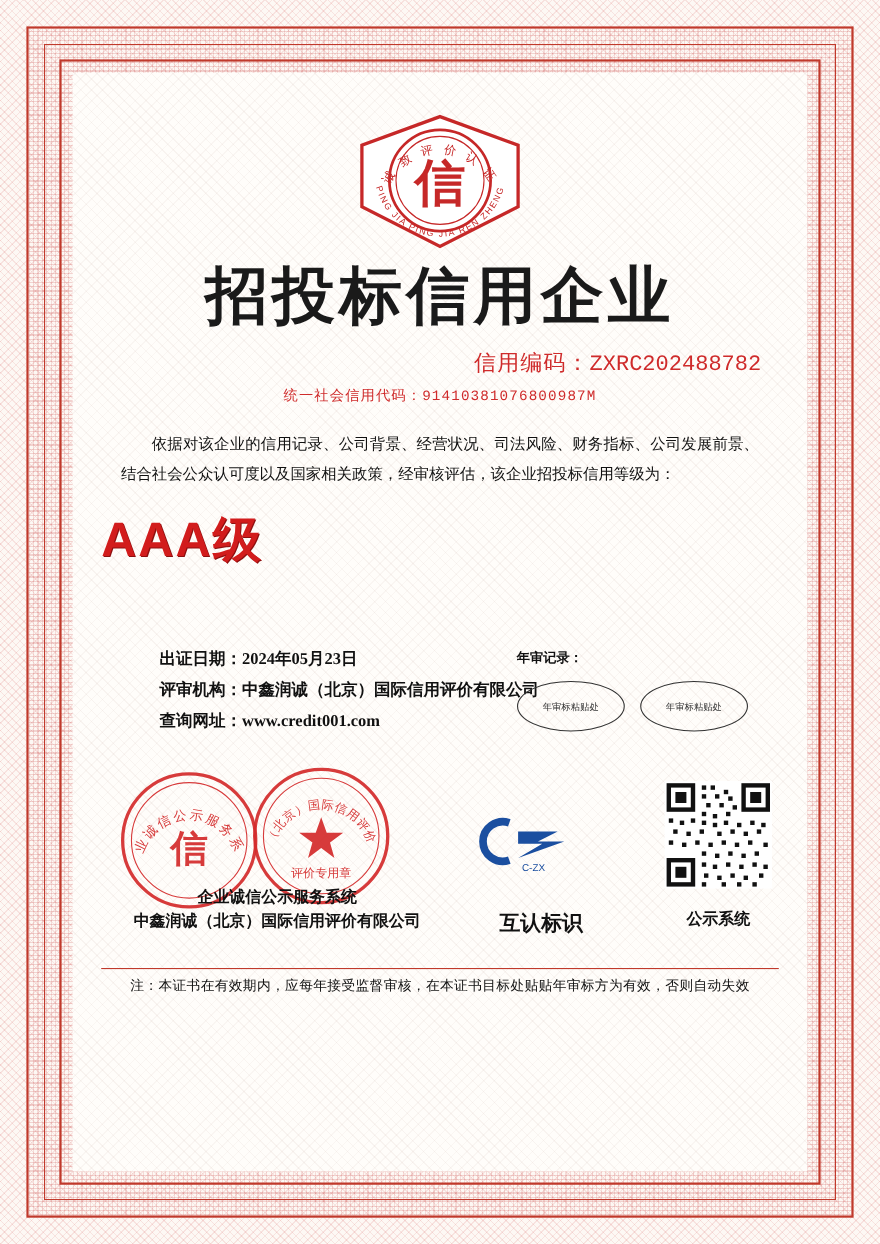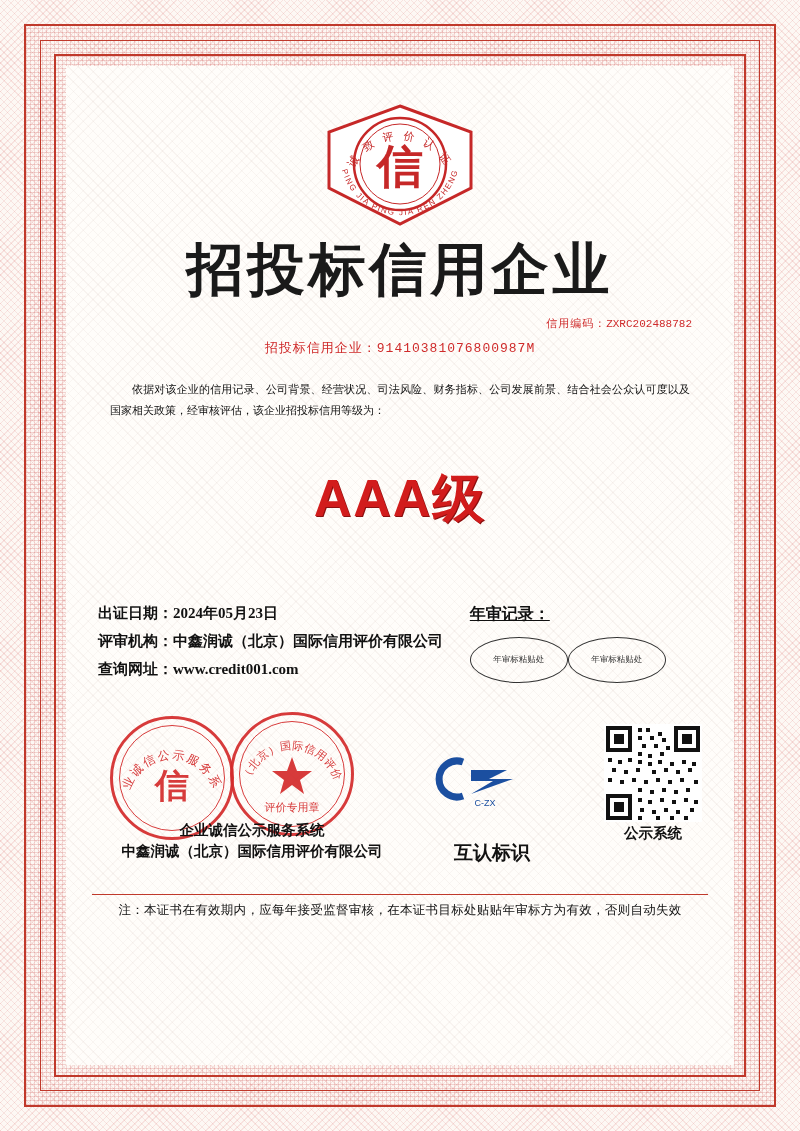--- a/index.html
+++ b/index.html
@@ -77,21 +77,21 @@
     font-size:21px;
     letter-spacing:7px;
     color:#1a1a1a;
     margin-top:2px;
   }
 
   .code-line{
     text-align:right;
     margin-top:16px;
     padding-right:16px;
-    font-size:11px;
+    font-size:20px;
     color:#cf2b2b;
     letter-spacing:1px;
     font-family:"Liberation Sans", sans-serif;
   }
   .code-line .code-val{
     font-family:"Liberation Mono", monospace;
     letter-spacing:0;
   }
 
   .company{
@@ -107,63 +107,61 @@
     text-align:center;
     font-size:13px;
     color:#cf2b2b;
     margin-top:8px;
     letter-spacing:1px;
   }
   .uscc .uscc-val{font-family:"Liberation Mono", monospace;}
 
   .body-text{
     margin:22px 18px 0 18px;
-    font-size:11px;
+    font-size:14px;
     line-height:1.95;
     color:#111;
     text-align:justify;
     text-indent:2em;
   }
 
   .grade{
-    text-align:center;
-    margin-top:42px;
+    margin-top:16px;
     font-family:"Liberation Sans", sans-serif;
     font-weight:bold;
-    font-size:52px;
+    font-size:44px;
     color:#d21c1c;
     letter-spacing:2px;
     text-shadow:1px 1px 0 #8d0f0f;
   }
 
   
   .info-row{
     display:flex;
     margin-top:70px;
     padding-left:6px;
   }
   .info-left{width:58%;}
   .info-line{
     font-size:15px;
     color:#111;
     margin-bottom:9px;
     white-space:nowrap;
   }
-  .info-line b{font-weight:bold;}
+  .info-line b{font-weight:bold;margin-left:47px;}
   .info-line .val{font-weight:bold;font-family:Liberation Serif, serif;}
   .info-right{
     flex:1;
     padding-left:18px;
   }
   .review-title{
-    font-size:16px;font-weight:bold;color:#111;
+    font-size:12px;font-weight:bold;color:#111;
     margin-bottom:12px;
-    text-decoration:underline;
-  }
-  .review-boxes{display:flex;font-family:Liberation Mono, monospace;}
+  }
+  .review-boxes{display:flex;gap:14px;}
   .review-oval{
     width:96px;height:44px;
     border:1px solid #333;
     border-radius:50%;
     display:flex;align-items:center;justify-content:center;
     font-size:8.5px;color:#333;
     text-align:center;
     line-height:1.2;
   }
 
@@ -198,21 +196,21 @@
     left:345px;top:124px;width:110px;
     text-align:center;font-size:19px;font-weight:bold;color:#111;
   }
   .qr-box{
     position:absolute;
     right:6px;top:8px;
     width:98px;height:98px;
   }
   .qr-label{
     position:absolute;
-    right:6px;top:108px;width:98px;
+    right:6px;top:124px;width:98px;
     text-align:center;font-size:14.5px;font-weight:bold;color:#111;
   }
 
   .note{
     margin-top:28px;
     border-top:1.5px solid #c0392b;
     padding-top:7px;
     text-align:center;
     font-size:12.5px;
     color:#111;
@@ -264,21 +262,21 @@
     </div>
 
     <div class="title-cn">招投标信用企业</div>
 
     <div class="code-line">
       <span>信用编码：</span><span class="code-val">ZXRC202488782</span>
     </div>
 
 
     <div class="uscc">
-      <span>招投标信用企业：</span><span class="uscc-val">91410381076800987M</span>
+      <span>统一社会信用代码：</span><span class="uscc-val">91410381076800987M</span>
     </div>
 
     <div class="body-text">依据对该企业的信用记录、公司背景、经营状况、司法风险、财务指标、公司发展前景、结合社会公众认可度以及国家相关政策，经审核评估，该企业招投标信用等级为：</div>
 
     <div class="grade">AAA级</div>
 
     <div class="info-row">
       <div class="info-left">
         <div class="info-line">
           <b>出证日期：</b><span class="val">2024年05月23日</span>

